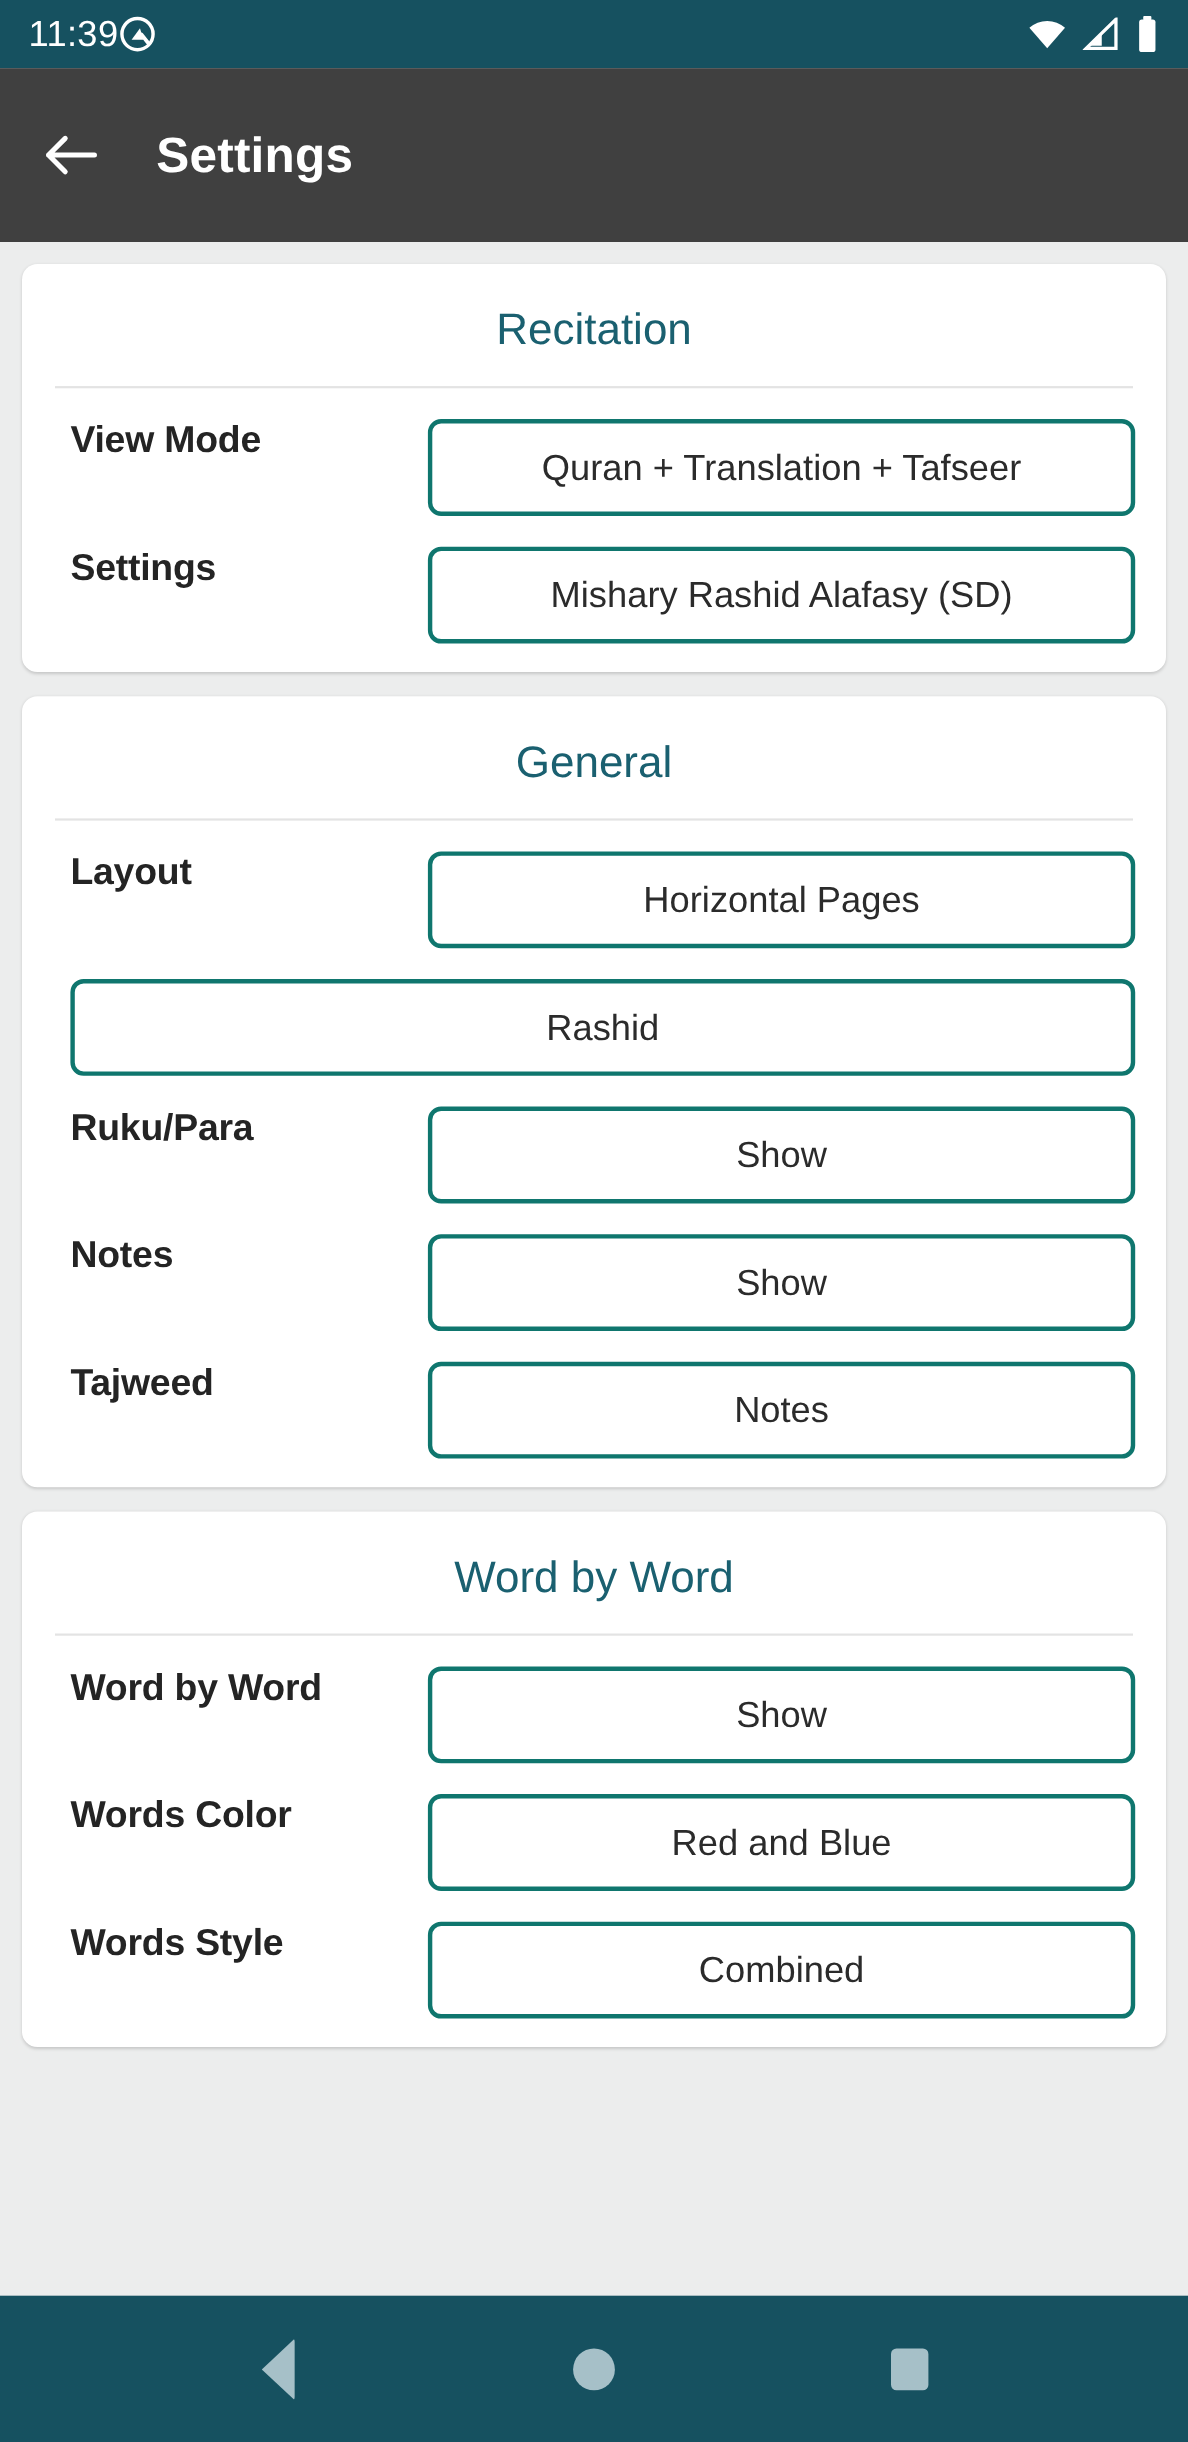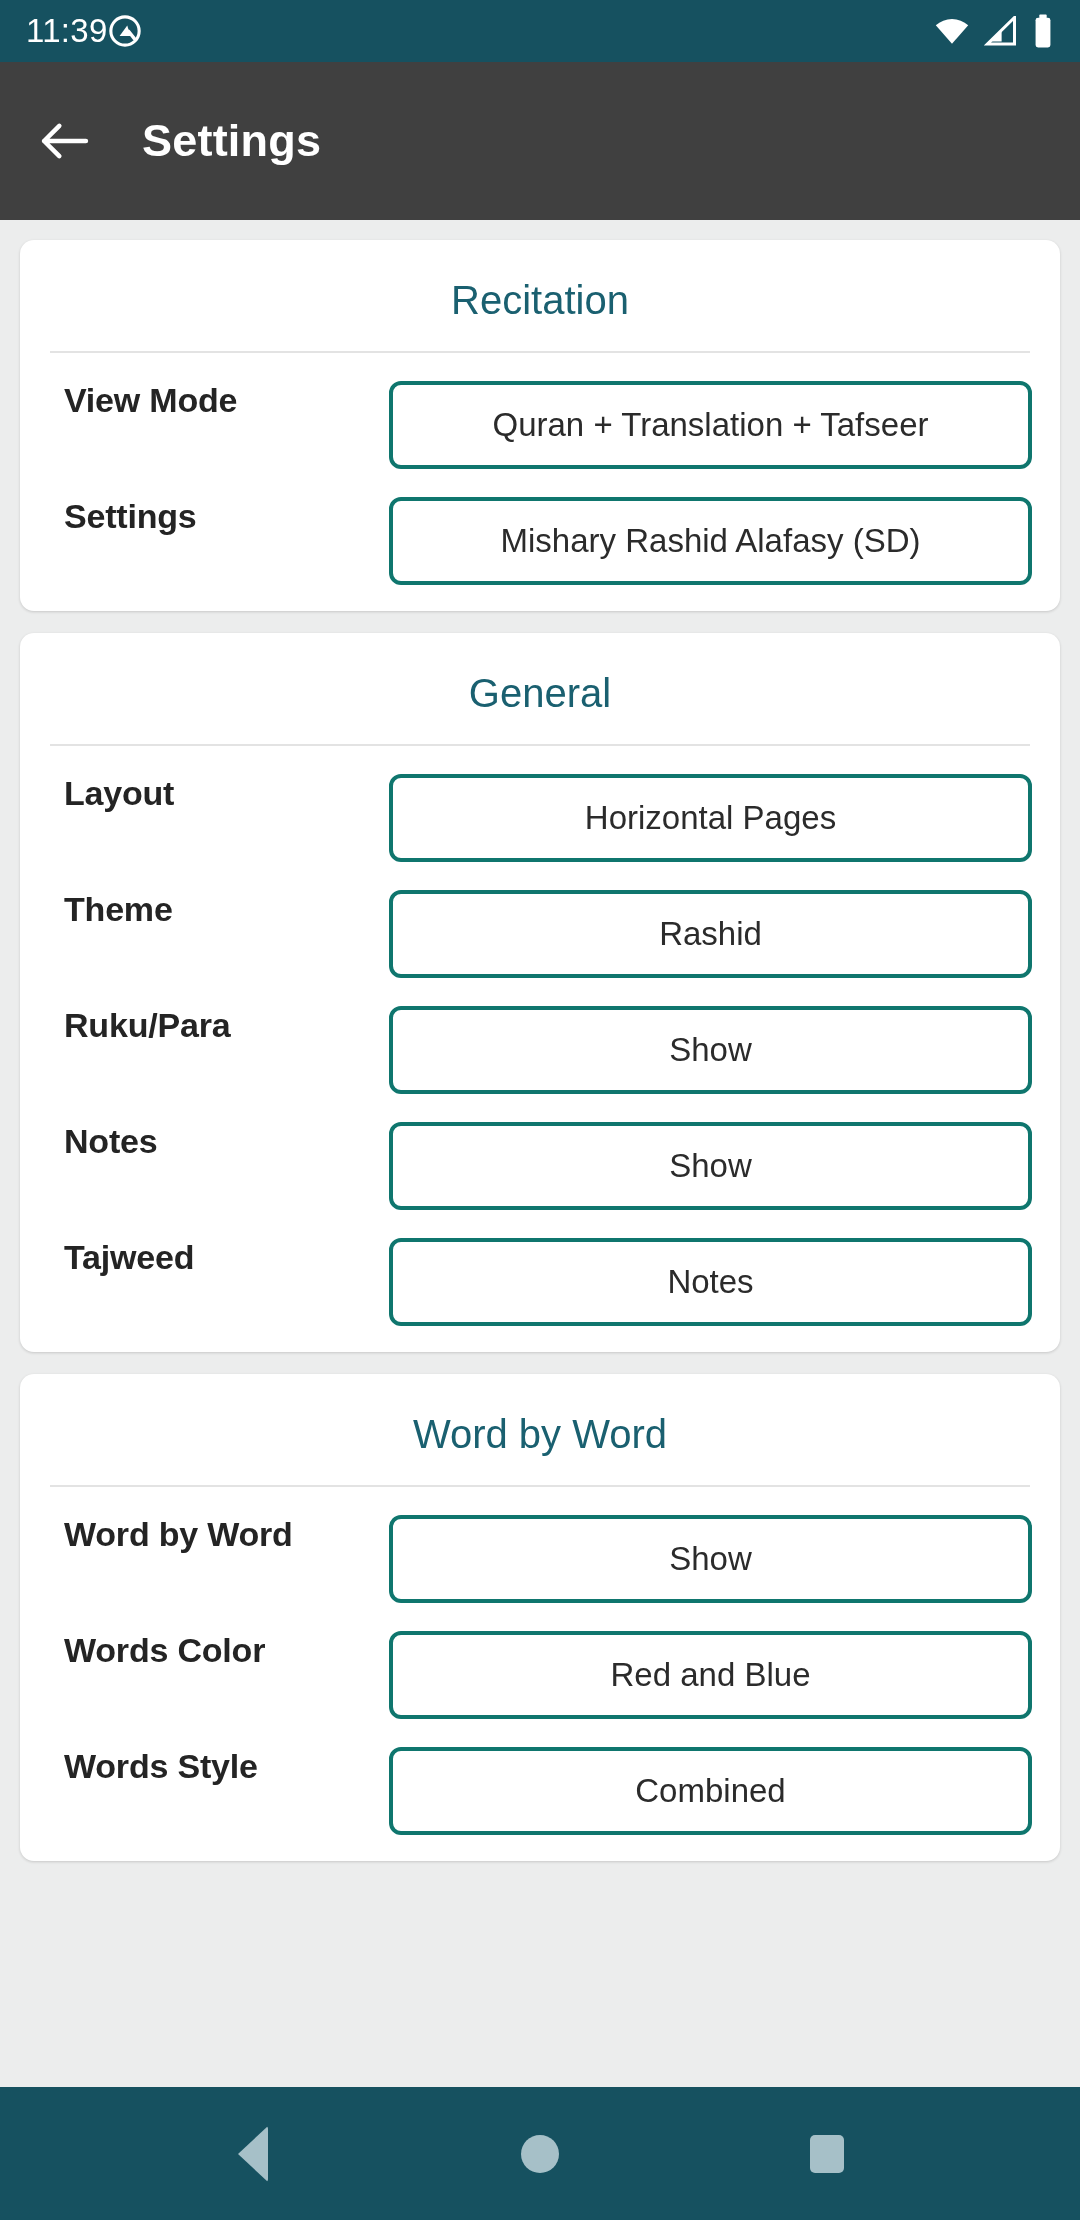--- a/index.html
+++ b/index.html
@@ -227,21 +227,20 @@
       </div>
     </div>
     <div class="card">
       <div class="card-title">General</div>
       <div class="card-divider"></div>
       <div class="row">
         <div class="row-label">Layout</div>
         <div class="row-value">Horizontal Pages</div>
       </div>
       <div class="row">
-        <div class="row-label">Theme</div>
         <div class="row-value">Rashid</div>
       </div>
       <div class="row">
         <div class="row-label">Ruku/Para</div>
         <div class="row-value">Show</div>
       </div>
       <div class="row">
         <div class="row-label">Notes</div>
         <div class="row-value">Show</div>
       </div>

